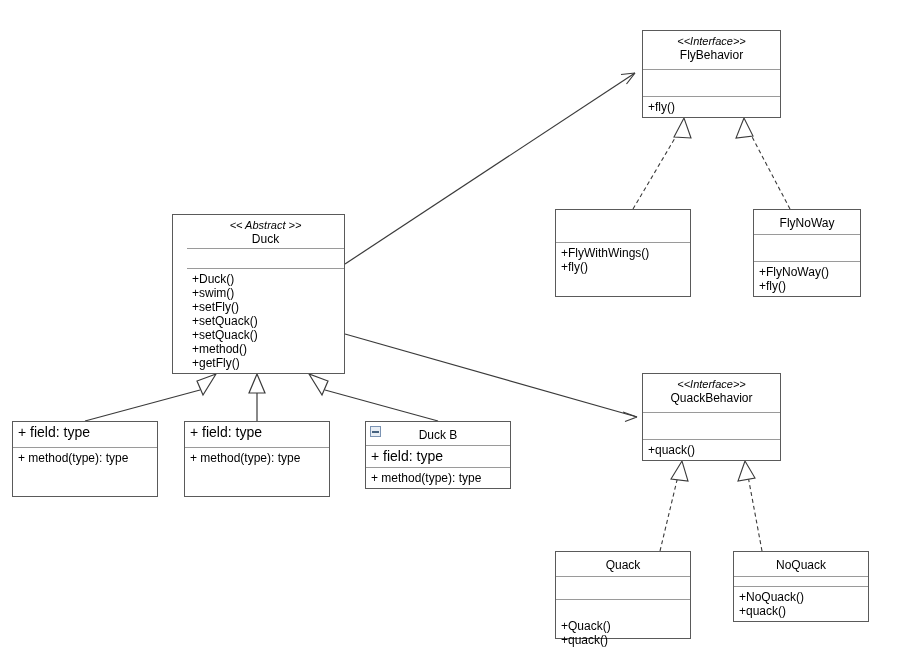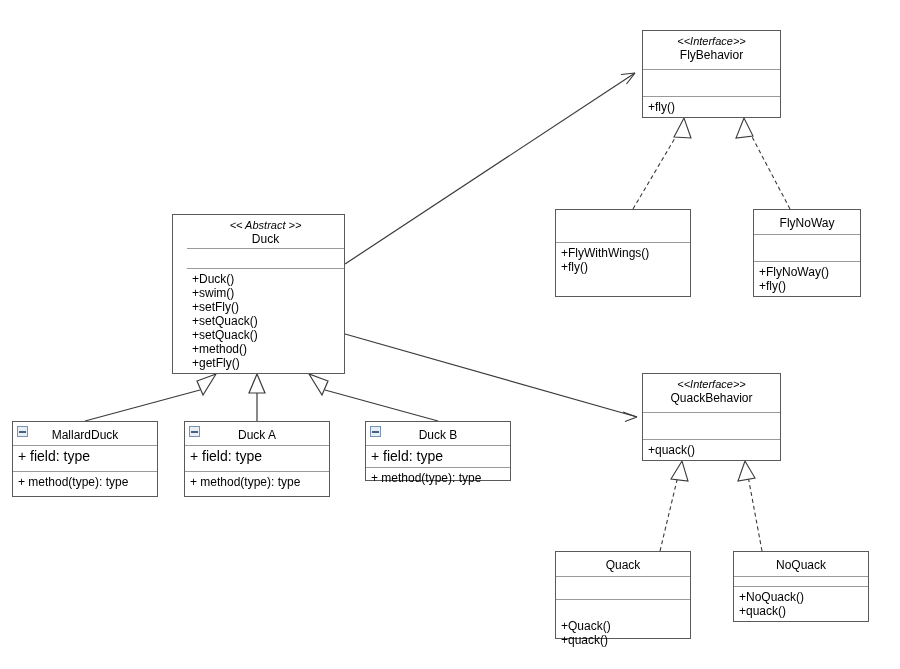--- a/index.html
+++ b/index.html
@@ -227,46 +227,38 @@
       <span class="class-name">NoQuack</span>
     </div>
     <div class="uml-attrs" style="height:33px;"></div>
     <div class="uml-ops">
       <div>+NoQuack()</div>
       <div>+quack()</div>
     </div>
   </div>
 
   <div class="uml-class" style="left:12px; top:421px; width:146px; height:76px;">
-    <div class="uml-header flat-header" style="height:24px;">
-      <span class="collapse-icon"></span>
-      <span class="class-name">MallardDuck</span>
-    </div>
     <div class="uml-attrs" style="height:26px;">
       <div>+ field: type</div>
     </div>
     <div class="uml-ops">
       <div>+ method(type): type</div>
     </div>
   </div>
 
   <div class="uml-class" style="left:184px; top:421px; width:146px; height:76px;">
-    <div class="uml-header flat-header" style="height:24px;">
-      <span class="collapse-icon"></span>
-      <span class="class-name">Duck A</span>
-    </div>
     <div class="uml-attrs" style="height:26px;">
       <div>+ field: type</div>
     </div>
     <div class="uml-ops">
       <div>+ method(type): type</div>
     </div>
   </div>
 
-  <div class="uml-class" style="left:365px; top:421px; width:146px; height:60px;">
+  <div class="uml-class" style="left:365px; top:421px; width:146px; height:68px;">
     <div class="uml-header flat-header" style="height:24px;">
       <span class="collapse-icon"></span>
       <span class="class-name">Duck B</span>
     </div>
     <div class="uml-attrs" style="height:26px;">
       <div>+ field: type</div>
     </div>
     <div class="uml-ops">
       <div>+ method(type): type</div>
     </div>

